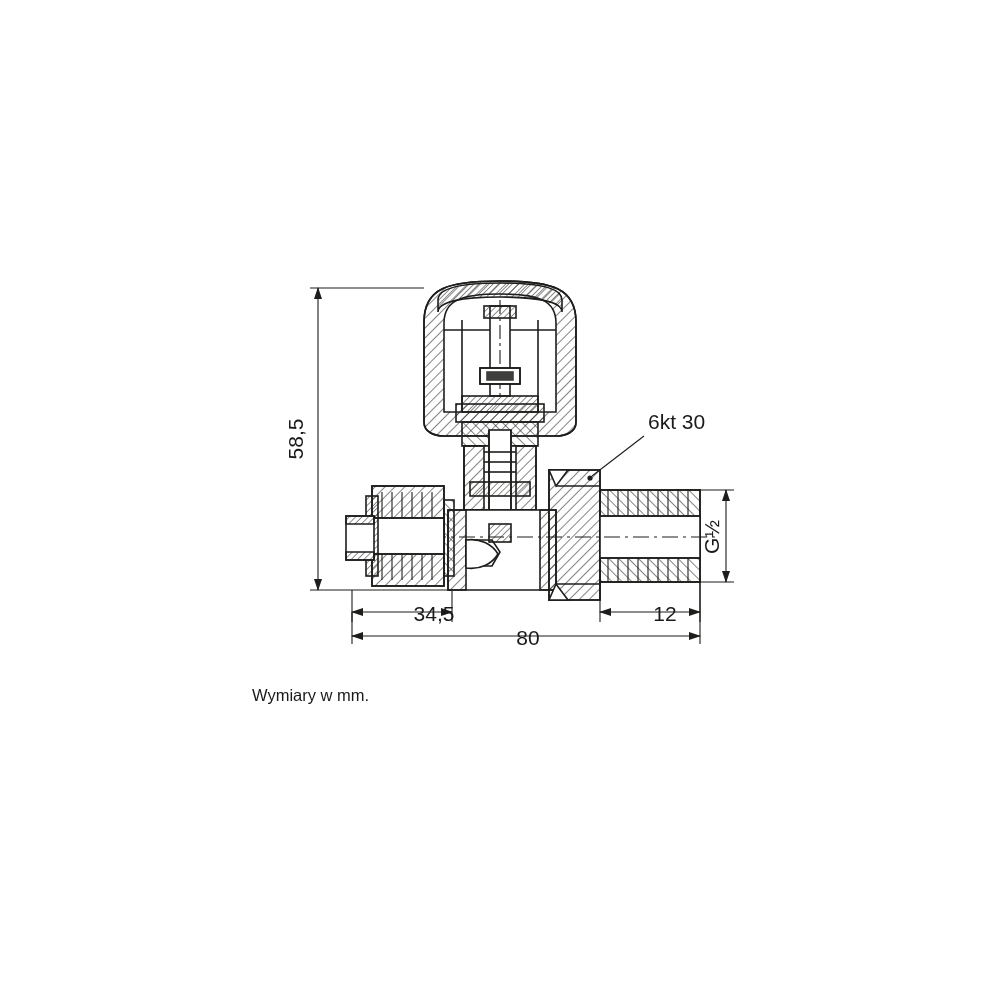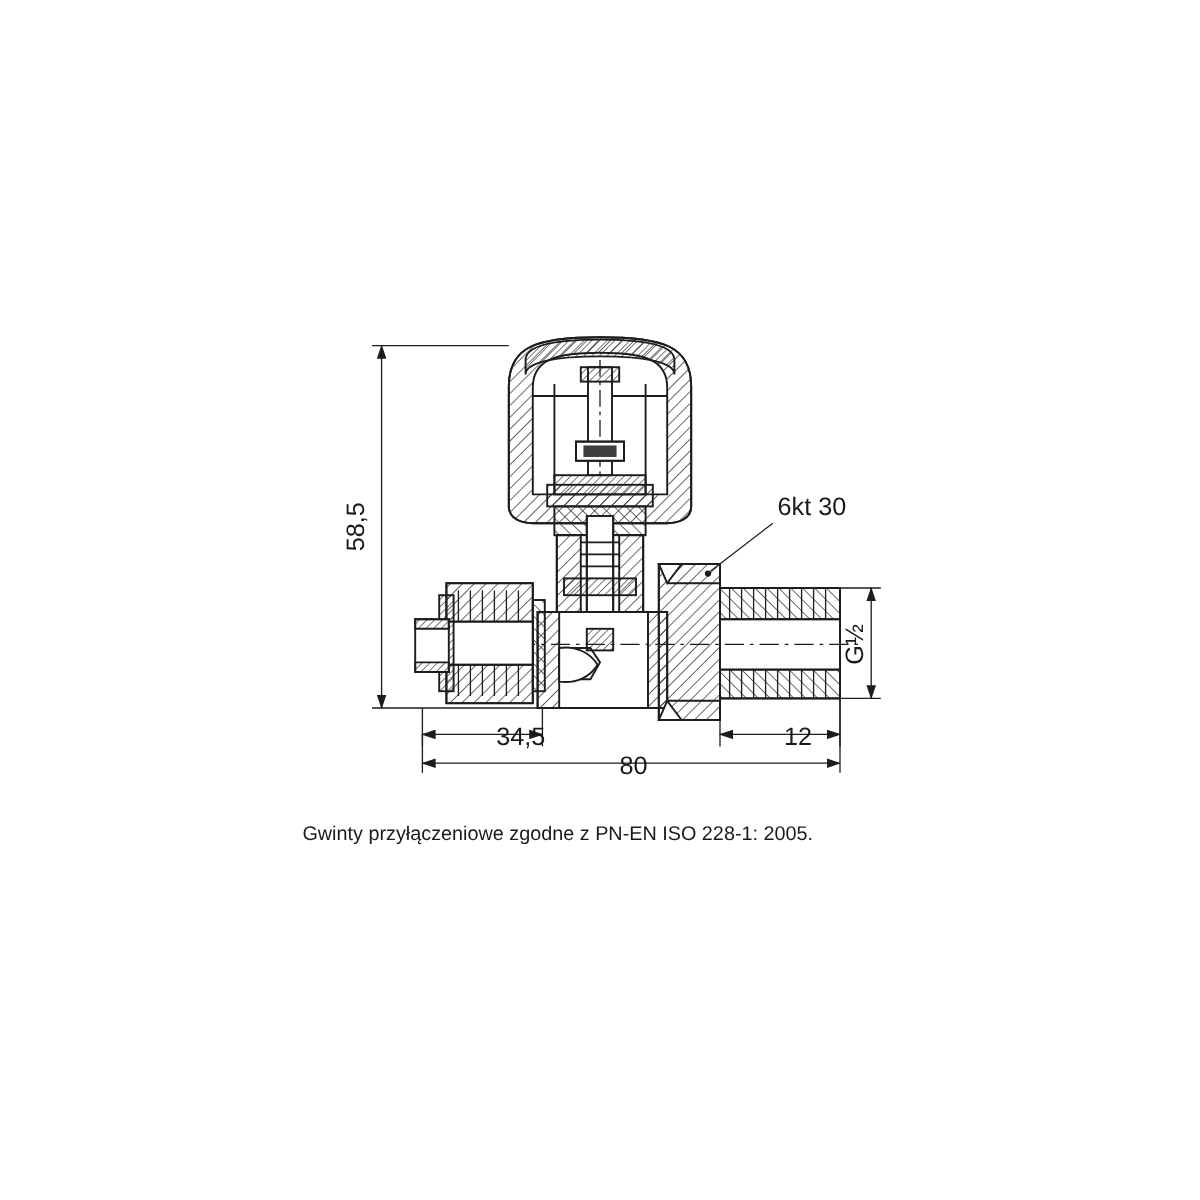--- a/index.html
+++ b/index.html
@@ -242,15 +242,15 @@
 
       <text class="dim-text" x="665" y="621" text-anchor="middle">12</text>
 
       <text class="dim-text" x="719" y="537" text-anchor="middle" transform="rotate(-90 719 537)">G½</text>
 
       <text class="dim-text" x="648" y="429">6kt 30</text>
     </g>
   </svg>
 
   <div class="note-block">
-    <div class="note-line">Gwinty przyłączeniowe zgodne z PN-EN ISO 228-1: 2005.</div>
+    <div class="note-line">Wymiary w mm.</div>
   </div>
 </div>
 
 </body></html>

